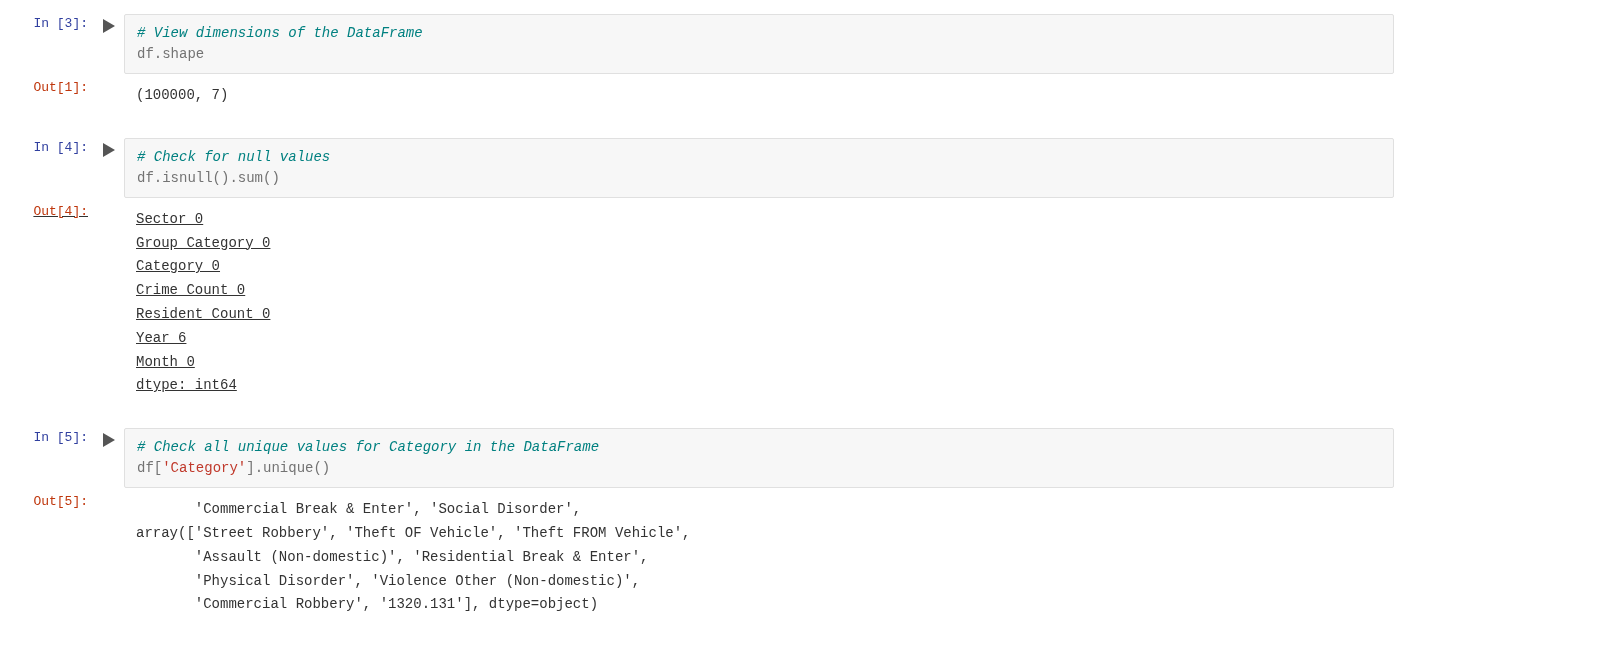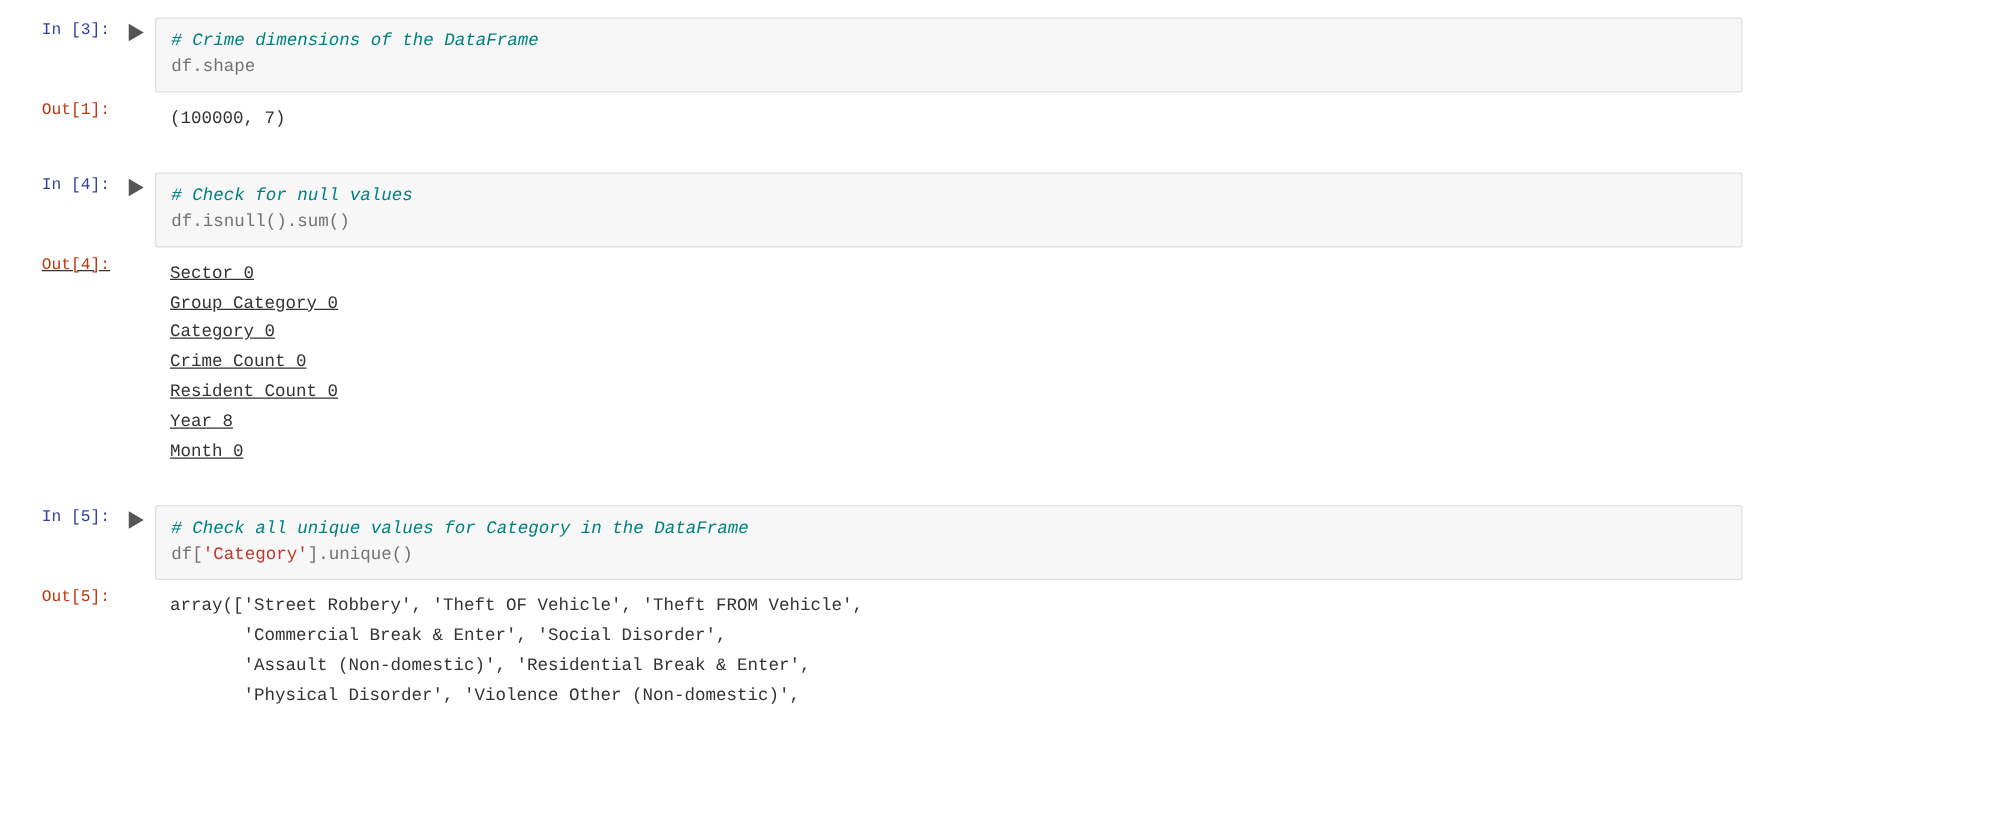--- a/index.html
+++ b/index.html
@@ -88,21 +88,21 @@
 
 <div class="notebook">
 
   <div class="cell">
     <div class="cell-row">
       <div class="cell-label in-label">In [3]:</div>
       <div class="run-btn">
         <div class="run-btn-triangle"></div>
       </div>
       <div class="cell-content">
-        <div><span class="comment"># Crime dimensions of the DataFrame</span></div>
+        <div><span class="comment"># View dimensions of the DataFrame</span></div>
         <div><span class="code-normal">df.shape</span></div>
       </div>
     </div>
     <div class="cell-row" style="margin-top:4px;">
       <div class="cell-label out-label">Out[1]:</div>
       <div class="run-spacer"></div>
       <div class="output-content">
         <span class="out-value">(100000, 7)</span>
       </div>
     </div>
@@ -123,22 +123,23 @@
     </div>
     <div class="cell-row" style="margin-top:4px;text-decoration:underline;">
       <div class="cell-label out-label">Out[4]:</div>
       <div class="run-spacer"></div>
       <div class="output-content">
         <div><span class="out-value">Sector             0</span></div>
         <div><span class="out-value">Group Category     0</span></div>
         <div><span class="out-value">Category           0</span></div>
         <div><span class="out-value">Crime Count        0</span></div>
         <div><span class="out-value">Resident Count     0</span></div>
-        <div><span class="out-value">Year               8</span></div>
+        <div><span class="out-value">Year               6</span></div>
         <div><span class="out-value">Month              0</span></div>
+        <div><span class="out-value">dtype: int64</span></div>
       </div>
     </div>
   </div>
 
   <div class="cell-gap"></div>
 
   <div class="cell">
     <div class="cell-row">
       <div class="cell-label in-label">In [5]:</div>
       <div class="run-btn">
@@ -148,21 +149,22 @@
         <div><span class="comment"># Check all unique values for Category in the DataFrame</span></div>
         <div>
           <span class="code-normal">df[</span><span class="string-val">'Category'</span><span class="code-normal">].unique()</span>
         </div>
       </div>
     </div>
     <div class="cell-row" style="margin-top:4px;">
       <div class="cell-label out-label">Out[5]:</div>
       <div class="run-spacer"></div>
       <div class="output-content">
+        <div><span class="out-value">&nbsp;&nbsp;&nbsp;&nbsp;&nbsp;&nbsp; 'Commercial Break &amp; Enter', 'Social Disorder',</span></div>
         <div><span class="out-value">array(['Street Robbery', 'Theft OF Vehicle', 'Theft FROM Vehicle',</span></div>
-        <div><span class="out-value">&nbsp;&nbsp;&nbsp;&nbsp;&nbsp;&nbsp; 'Commercial Break &amp; Enter', 'Social Disorder',</span></div>
         <div><span class="out-value">&nbsp;&nbsp;&nbsp;&nbsp;&nbsp;&nbsp; 'Assault (Non-domestic)', 'Residential Break &amp; Enter',</span></div>
         <div><span class="out-value">&nbsp;&nbsp;&nbsp;&nbsp;&nbsp;&nbsp; 'Physical Disorder', 'Violence Other (Non-domestic)',</span></div>
+        <div><span class="out-value">&nbsp;&nbsp;&nbsp;&nbsp;&nbsp;&nbsp; 'Commercial Robbery', '1320.131'], dtype=object)</span></div>
       </div>
     </div>
   </div>
 
 </div>
 
 </body></html>

